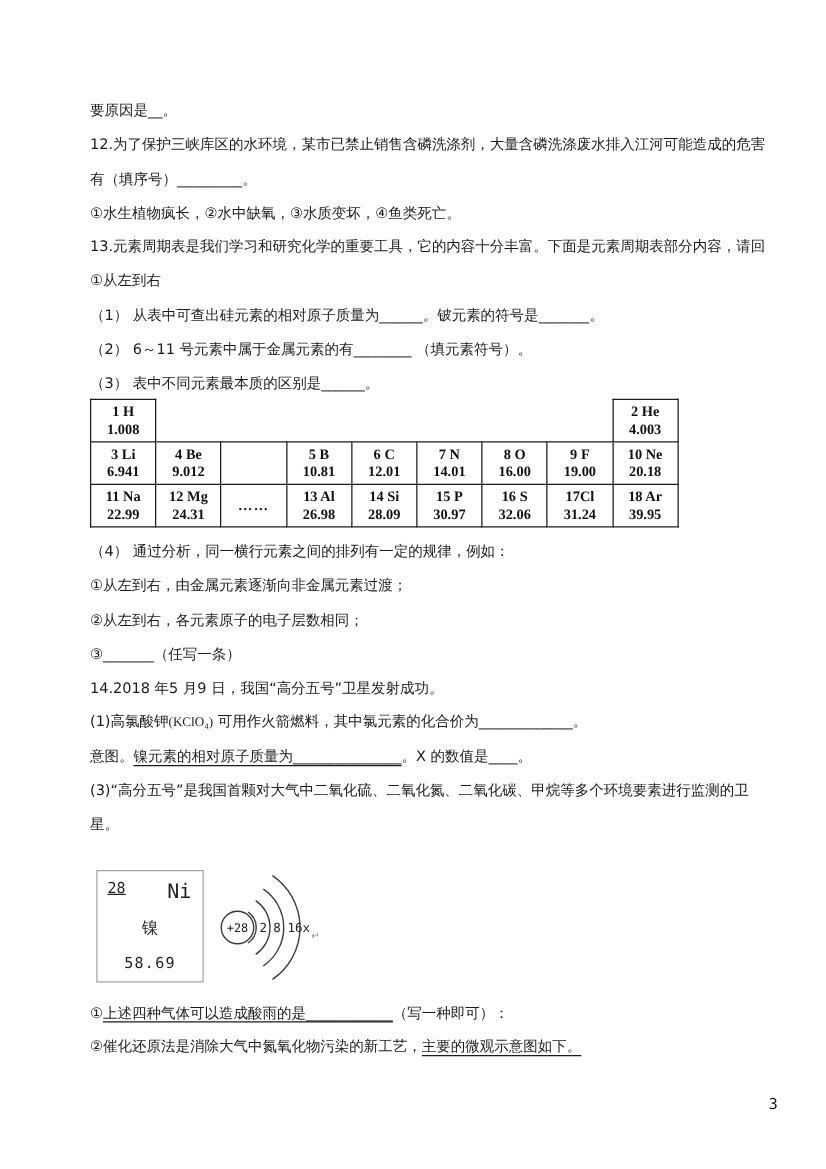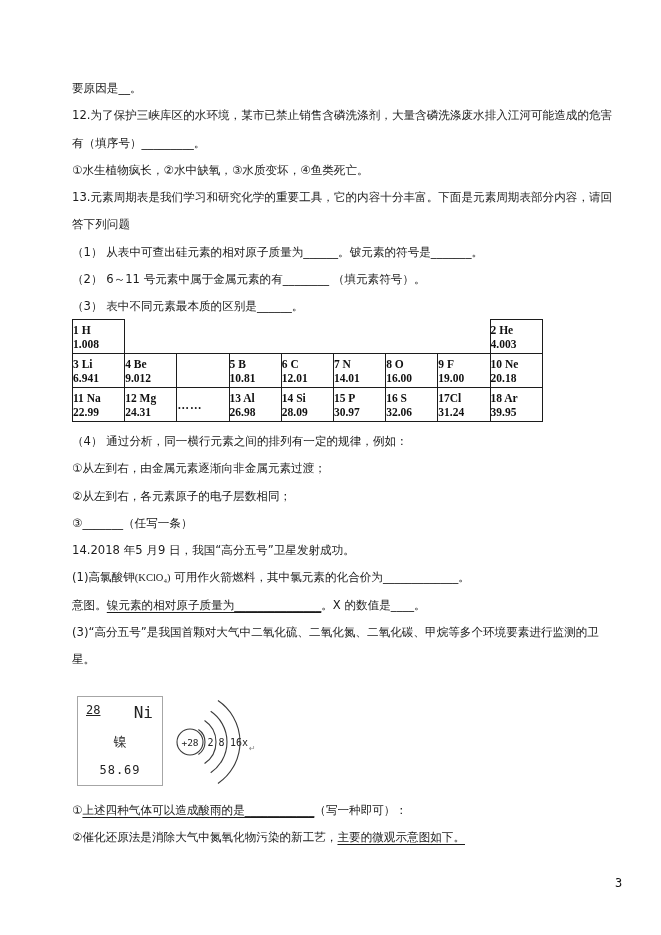--- a/index.html
+++ b/index.html
@@ -15,21 +15,21 @@
   }
   .seg-u{text-decoration:underline;text-underline-offset:2.5px;}
   .seg-mono{font-family:Liberation Serif, serif;font-size:10.5px;}
   
   #ptable{
     position:absolute;left:60px;top:319px;width:470px;
     border-collapse:collapse;table-layout:fixed;
   }
   #ptable td{
     border:1.6px solid #1c1c1c;padding:0;height:33px;
-    text-align:left;vertical-align:middle;
+    text-align:center;vertical-align:middle;
     font-family:"Liberation Serif","DejaVu Serif",serif;
     font-weight:700;font-size:11.5px;line-height:14px;color:#111;
   }
   #ptable td.nocell{border:none;}
   #ptable td.dots{letter-spacing:1px;}
   
   .elem-box{
     position:absolute;left:65px;top:696px;width:84px;height:88px;
     border:1px solid #a6a6a6;background:#fff;
     font-family:"DejaVu Sans Mono","Liberation Mono",monospace;color:#222;
@@ -48,21 +48,21 @@
 <body>
 
 <div class="page">
 
   <div class="tblock" id="blockA" style="top:75px">
       <div class="line"><span>要原因是__。</span></div>
       <div class="line"><span>12.为了保护三峡库区的水环境，某市已禁止销售含磷洗涤剂，大量含磷洗涤废水排入江河可能造成的危害</span></div>
       <div class="line"><span>有（填序号）_________。</span></div>
       <div class="line"><span>①水生植物疯长，②水中缺氧，③水质变坏，④鱼类死亡。</span></div>
       <div class="line"><span>13.元素周期表是我们学习和研究化学的重要工具，它的内容十分丰富。下面是元素周期表部分内容，请回</span></div>
-      <div class="line"><span>答下列问题</span></div>
+      <div class="line"><span>①从左到右</span></div>
       <div class="line"><span>（1） 从表中可查出硅元素的相对原子质量为______。铍元素的符号是_______。</span></div>
       <div class="line"><span>（2） 6～11 号元素中属于金属元素的有________ （填元素符号）。</span></div>
       <div class="line"><span>（3） 表中不同元素最本质的区别是______。</span></div>
     </div>
 
   <table id="ptable">
     <colgroup>
       <col style="width:52.2px">
         <col style="width:52.2px">
         <col style="width:52.2px">

